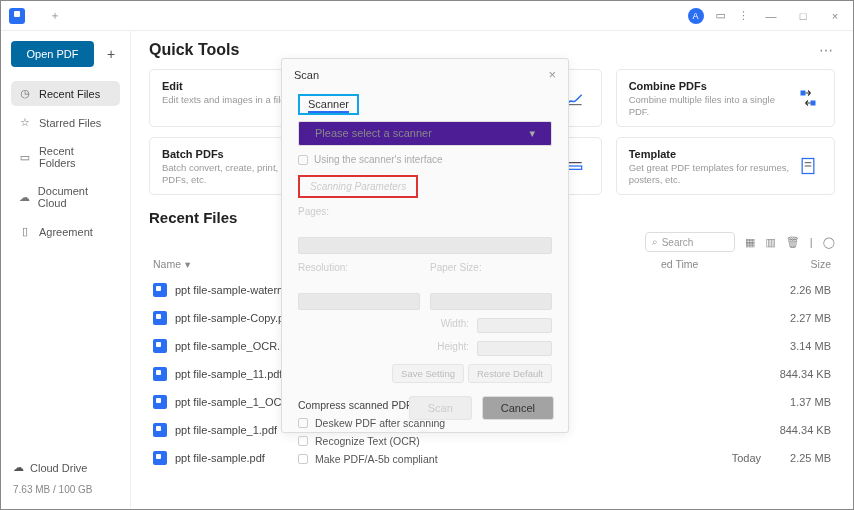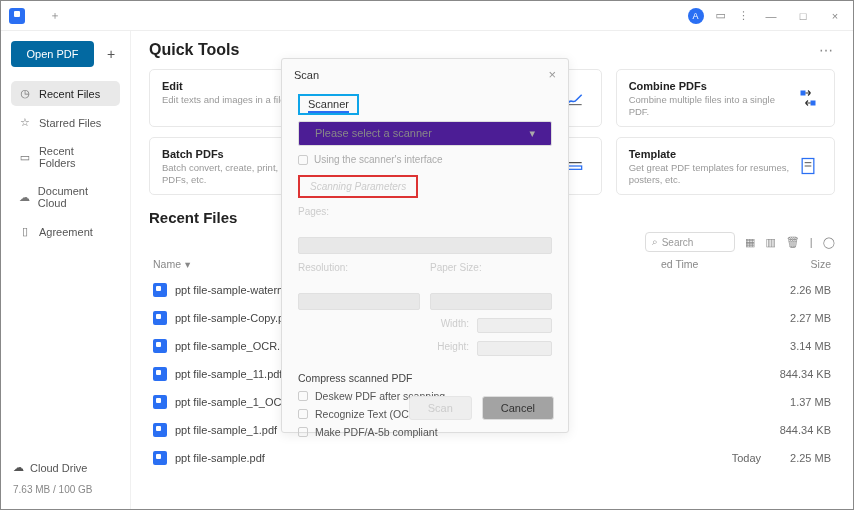--- a/index.html
+++ b/index.html
@@ -327,20 +327,24 @@
       </div>
     </div>
     <div class="wh-row">
       <span class="wh-label">Width:</span>
       <div class="wh-input"></div>
     </div>
     <div class="wh-row">
       <span class="wh-label">Height:</span>
       <div class="wh-input"></div>
     </div>
+    <div class="setting-btns">
+      <div class="ghost-btn">Save Setting</div>
+      <div class="ghost-btn">Restore Default</div>
+    </div>
     <div class="compress-section">
       <div class="compress-title">Compress scanned PDF</div>
       <div class="cb-row">
         <span class="check"></span>
         <span>Deskew PDF after scanning</span>
       </div>
       <div class="cb-row">
         <span class="check"></span>
         <span>Recognize Text (OCR)</span>
       </div>

